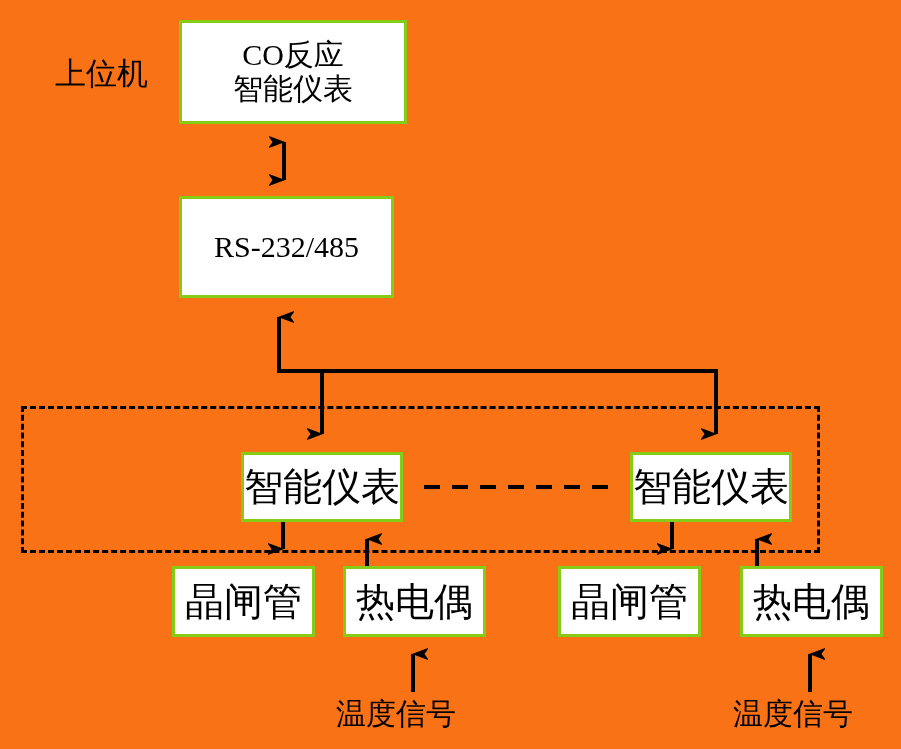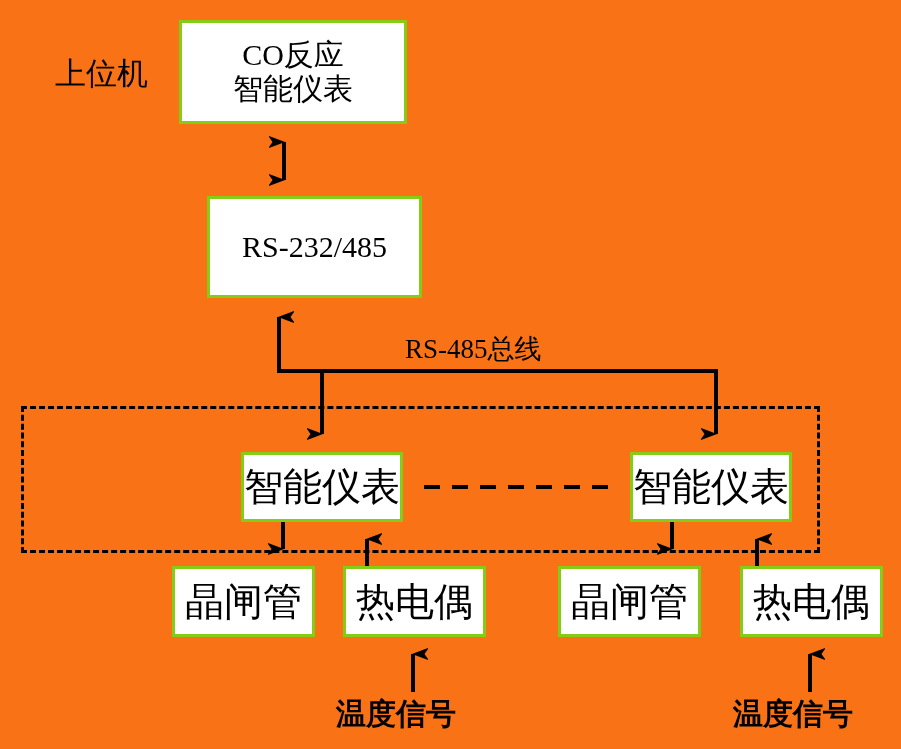--- a/index.html
+++ b/index.html
@@ -54,21 +54,20 @@
     font-size: 27px;
     white-space: nowrap;
     z-index: 3;
   }
   .signal-label {
     position: absolute;
     color: #000000;
     font-size: 30px;
     white-space: nowrap;
     z-index: 3;
-    font-weight: bold;
   }
   .dashed-region {
     position: absolute;
     box-sizing: border-box;
     border: 3px dashed #000000;
     background: transparent;
     z-index: 1;
   }
 </style>
 </head>
@@ -133,30 +132,29 @@
     </g>
 
     <g>
       <line x1="810" y1="692" x2="810" y2="654" stroke="#000000" stroke-width="4" marker-end="url(#arrow-up)"></line>
     </g>
   </svg>
 
   <div class="group-label" style="left:55px; top:53px;">上位机</div>
 
 
-  <div class="edge-label" style="left:405px; top:331px;">RS-485总线</div>
 
   <div class="node-box box-lg" style="left:179px; top:20px; width:228px; height:104px;">
     <div>
       <span class="box-line">CO反应</span>
       <span class="box-line">智能仪表</span>
     </div>
   </div>
 
-  <div class="node-box box-lg" style="left:179px; top:196px; width:215px; height:102px;margin-left:28px;">
+  <div class="node-box box-lg" style="left:179px; top:196px; width:215px; height:102px;">
     <div>
       <span class="box-line">RS-232/485</span>
     </div>
   </div>
 
   <div class="node-box box-md" style="left:241px; top:452px; width:162px; height:70px;">
     <span class="box-line">智能仪表</span>
   </div>
 
   <div class="node-box box-md" style="left:630px; top:452px; width:162px; height:70px;">

